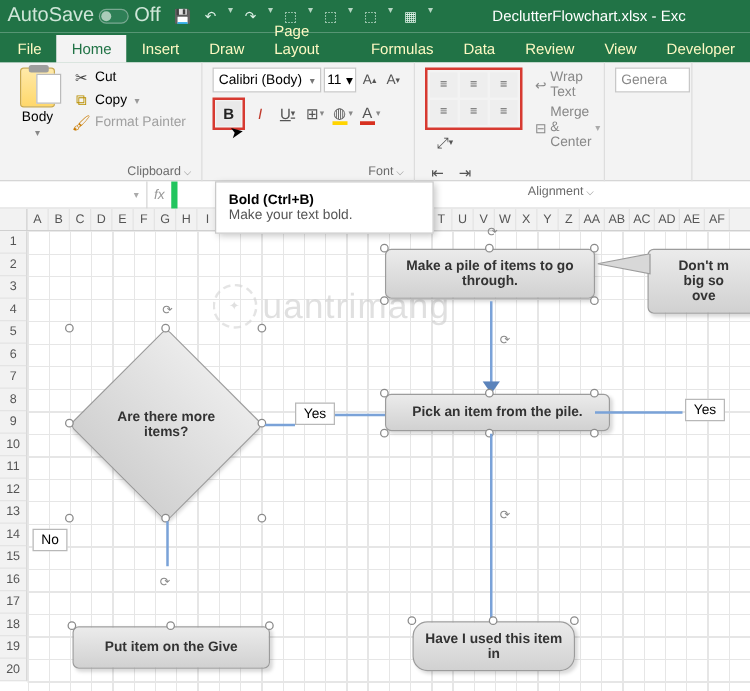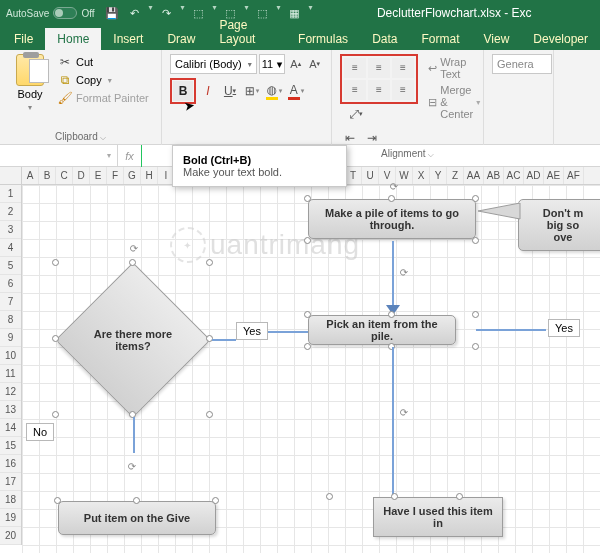--- a/index.html
+++ b/index.html
@@ -1,37 +1,37 @@
 <!DOCTYPE html>
 <html><head>
 <meta charset="utf-8">
 <style>
   * { box-sizing: border-box; margin: 0; padding: 0; font-family: "Segoe UI", sans-serif; }
   body { width: 600px; height: 553px; overflow: hidden; background: #fff; position: relative; }
 
   
   .titlebar { height: 26px; background: #217346; display: flex; align-items: center; padding: 0 6px; color: #fff; font-size: 11px; }
-  .autosave { display: flex; align-items: center; gap: 4px; color: #cfe6d8; font-size: 10px; }
+  .autosave { display: flex; align-items: center; gap: 4px; color: #cfe6d8; font-size: 16px; }
   .autosave-toggle { width: 24px; height: 12px; border: 1px solid #7aa992; border-radius: 6px; position: relative; background:#2e7f56; }
   .autosave-toggle::before { content:""; position:absolute; width:8px; height:8px; background:#aaccb9; border-radius:50%; left:1px; top:1px; }
   .qat { display: flex; gap: 2px; margin-left: 8px; }
   .qat-btn { width: 20px; height: 20px; display: flex; align-items: center; justify-content: center; color: #dff1e7; cursor: pointer; }
   .qat-drop { width: 8px; text-align:center; font-size:8px; color:#b5d6c2;}
   .doc-title { flex: 1; text-align: center; font-size: 12px; color: #fff; }
 
   
   .tabs { height: 24px; background: #217346; display: flex; align-items: flex-end; font-size: 12px; }
   .tab { padding: 4px 12px; color: #fef9c3; cursor: pointer; }
   .tab.file { background:#217346; padding-left:14px;}
   .tab.active { background: #f3f3f3; color: #217346; }
 
   
   .ribbon { height: 95px; background: #f3f3f3; border-bottom: 1px solid #d6d6d6; display: flex; position: relative; }
   .group { border-right: 1px solid #ddd; padding: 4px 8px 0 8px; display: flex; flex-direction: column; justify-content: space-between; height:95px; position:relative;}
-  .group-label { font-size: 10px; color: #6b6b6b; text-align: center; padding-bottom: 2px; }
+  .group-label { font-size: 10px; color: #6b6b6b; text-align: right; padding-bottom: 2px; }
   .group-label::after { content:" ⌵"; font-size:8px; color:#999;}
 
   .clipboard { width: 162px; }
   .paste-area { display:flex; }
   .paste-btn { width: 44px; text-align: center; font-size: 11px; cursor: pointer; }
   .paste-icon { width: 28px; height: 32px; margin: 0 auto 2px auto; background: linear-gradient(#ffe9a8,#ffd86b); border:1px solid #c9a94e; border-radius:3px; position:relative;}
   .paste-icon::before{content:"";position:absolute;top:-3px;left:6px;width:16px;height:6px;background:#9e9e9e;border-radius:2px;}
   .paste-icon::after{content:"";position:absolute;top:4px;left:12px;width:18px;height:22px;background:#fff;border:1px solid #bbb;}
   .clip-rows { display:flex; flex-direction:column; gap:2px; margin-left:4px; font-size:11px; }
   .clip-row { display:flex; align-items:center; gap:4px; cursor:pointer; padding:1px 2px;}
@@ -71,21 +71,21 @@
   .num-box { width:60px; height:20px; border:1px solid #c8c8c8; font-size:11px; padding:2px 4px; background:#fff; color:#888; display:flex; align-items:center;}
 
   
   .tooltip { position:absolute; left:172px; top:145px; width:175px; background:#fff; border:1px solid #c9c9c9; box-shadow:2px 2px 6px rgba(0,0,0,0.25); padding:8px 10px; font-size:11px; z-index:10; }
   .tooltip .tt-title{font-weight:bold; margin-bottom:0;}
   .tooltip .tt-body{color:#555;}
 
   
   .fxbar { height:22px; border-bottom:1px solid #d5d5d5; display:flex; align-items:center; font-size:11px; background:#fff;}
   .namebox { width:118px; height:22px; border-right:1px solid #d5d5d5; padding:0 6px; display:flex; align-items:center; justify-content:space-between; color:#888;}
-  .fx { width:24px; text-align:center; color:#999; font-style:italic; border-right:1px solid #22c55e; height:22px; line-height:22px;}
+  .fx { width:24px; text-align:center; color:#999; font-style:italic; border-right:5px solid #22c55e; height:22px; line-height:22px;}
 
   
   .gridwrap { position:relative; height: 386px; background:#fff; overflow:hidden;}
   .colhdr { display:flex; height:18px; border-bottom:1px solid #d0d0d0; background:#f2f2f2; font-size:10px; color:#555;}
   .corner { width:22px; border-right:1px solid #d0d0d0; background:#f2f2f2;}
   .ch { width:17px; border-right:1px solid #e4e4e4; text-align:center; line-height:18px;}
   .ch.wide{width:20px;}
   .rows { position:absolute; left:0; top:18px; width:22px; background:#f2f2f2; font-size:10px; color:#555; border-right:1px solid #d0d0d0;}
   .rh { height:18px; border-bottom:1px solid #e4e4e4; text-align:center; line-height:18px;}
   .cellgrid { position:absolute; left:22px; top:18px; right:0; bottom:0;
@@ -135,21 +135,21 @@
 </div>
 
 <div class="tabs">
   <div class="tab file">File</div>
   <div class="tab active">Home</div>
   <div class="tab">Insert</div>
   <div class="tab">Draw</div>
   <div class="tab">Page Layout</div>
   <div class="tab">Formulas</div>
   <div class="tab">Data</div>
-  <div class="tab">Format</div>
+  <div class="tab">Review</div>
   <div class="tab">View</div>
   <div class="tab">Developer</div>
 </div>
 
 <div class="ribbon">
 
   <div class="group clipboard">
     <div class="paste-area">
       <div class="paste-btn">
         <div class="paste-icon"></div>
@@ -206,20 +206,21 @@
             </span>
           </div>
         <div class="fmt-btn fontcolor-btn">
             <span style="display:flex;flex-direction:column;align-items:center;">
               <span>A</span>
               <span class="font-swatch"></span>
             </span>
           </div>
       </div>
     </div>
+    <div class="group-label">Font</div>
   </div>
 
   <div class="group align-group">
     <div style="display:flex;">
       <div>
         <span class="align-box">
           <div class="align-grid">
             <div class="align-cell">
                 <span>≡</span>
               </div>
@@ -366,21 +367,21 @@
   <svg class="arrow" style="left:478px; top:36px;" width="44" height="20">
       <polygon points="0,8 42,0 42,16" fill="#d8d8d8" stroke="#9c9c9c"></polygon>
     </svg>
 
   <div class="conn" style="left:392px; top:74px; width:2px; height:68px;"></div>
   <svg class="arrow" style="left:386px; top:138px;" width="14" height="10">
       <polygon points="7,10 0,0 14,0" fill="#5b83bb"></polygon>
     </svg>
   <div class="rot" style="left:398px; top:100px;">⟳</div>
 
-  <div class="shape" style="left:308px; top:148px; width:148px; height:30px;">
+  <div class="shape" style="left:308px; top:148px; width:180px; height:30px;">
     <span>Pick an item from the pile.</span>
   </div>
   <div class="handle" style="left:304px; top:144px;"></div>
   <div class="handle" style="left:472px; top:144px;"></div>
   <div class="handle" style="left:304px; top:176px;"></div>
   <div class="handle" style="left:472px; top:176px;"></div>
   <div class="handle" style="left:388px; top:144px;"></div>
   <div class="handle" style="left:388px; top:176px;"></div>
 
   <div class="conn" style="left:476px; top:162px; width:70px; height:2px;"></div>
@@ -410,20 +411,20 @@
   <div class="conn" style="left:133px; top:250px; width:2px; height:36px;"></div>
   <div class="rot" style="left:126px; top:294px;">⟳</div>
 
   <div class="shape" style="left:58px; top:334px; width:158px; height:34px;">
     <span>Put item on the Give</span>
   </div>
   <div class="handle" style="left:54px; top:330px;"></div>
   <div class="handle" style="left:212px; top:330px;"></div>
   <div class="handle" style="left:133px; top:330px;"></div>
 
-  <div class="shape" style="left:330px; top:330px; width:130px; height:40px; border-radius:0;margin-left:43px;">
+  <div class="shape" style="left:330px; top:330px; width:130px; height:40px; border-radius:12px;">
     <span style="white-space:pre-line;">Have I used this item in</span>
   </div>
   <div class="handle" style="left:326px; top:326px;"></div>
   <div class="handle" style="left:456px; top:326px;"></div>
   <div class="handle" style="left:391px; top:326px;"></div>
 
 </div>
 
 </body></html>

